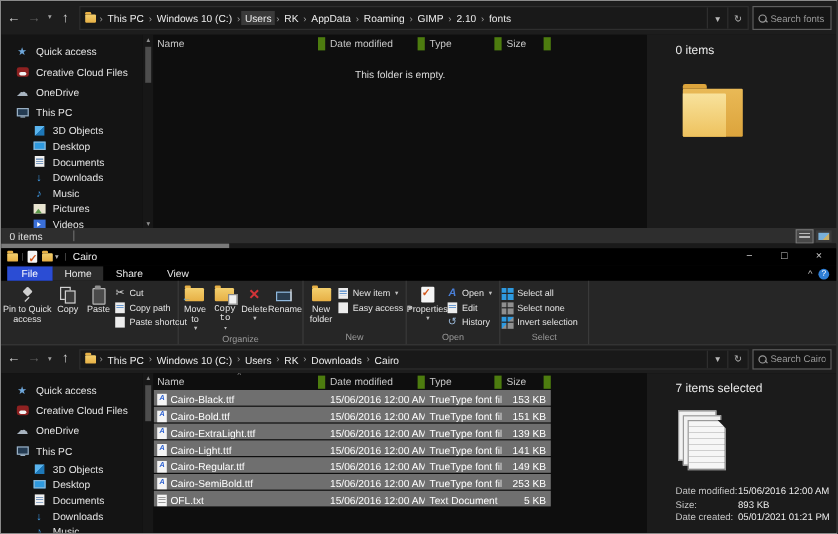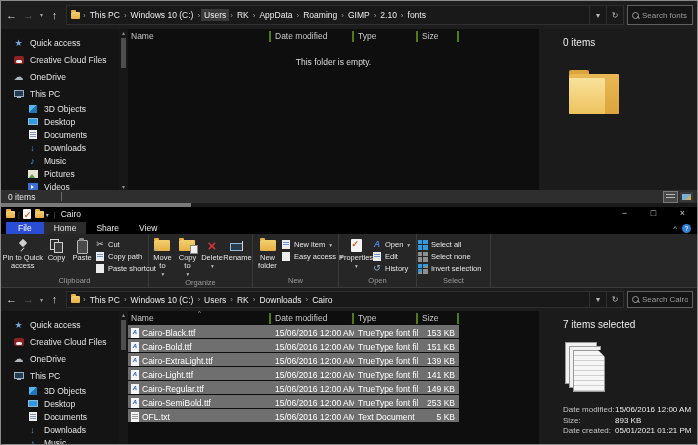--- a/index.html
+++ b/index.html
@@ -36,21 +36,21 @@
   #win-bottom .main{height:133px;}
   .sidebar{width:118px;background:#141414;box-sizing:border-box;padding-top:5px;overflow:hidden;flex:0 0 auto;}
   .side-item{height:17px;display:flex;align-items:center;gap:6px;padding-left:12px;font-size:8.5px;color:#e4e4e4;}
   .side-item.child{height:13px;padding-left:26px;}
   .sicon{width:11px;display:inline-flex;justify-content:center;align-items:center;flex:0 0 auto;}
   .vscroll{width:9px;background:#171717;display:flex;flex-direction:column;align-items:center;font-size:6px;color:#8f8f8f;flex:0 0 auto;}
   .vtrack{flex:1;width:100%;display:flex;flex-direction:column;align-items:center;}
   .vthumb{width:5px;height:30px;background:#4d4d4d;margin-top:2px;}
   .filearea{flex:1;background:#0e0e0e;position:relative;overflow:hidden;min-width:0;}
   .cols{display:flex;height:14px;align-items:center;font-size:8.5px;color:#c8c8c8;position:relative;}
-  .cols .cell{box-sizing:border-box;padding-left:4px;border-right:2px solid #4d7c0f;height:11px;line-height:11px;white-space:nowrap;overflow:hidden;}
+  .cols .cell{box-sizing:border-box;padding-left:4px;border-right:6px solid #4d7c0f;height:11px;line-height:11px;white-space:nowrap;overflow:hidden;}
   .cell.c-name{width:143px;padding-left:3px;}
   .cell.c-date{width:83px;}
   .cell.c-type{width:64px;}
   .cell.c-size{width:41px;}
   .sortmark{position:absolute;left:70px;top:-1px;font-size:6px;color:#b8b8b8;}
   .empty{text-align:center;margin-top:14px;font-size:8.5px;color:#dcdcdc;}
   .file-row{display:flex;align-items:flex-end;height:13px;background:#6f6f6f;width:331px;font-size:8.5px;color:#fff;margin-bottom:1px;box-sizing:border-box;}
   .fcell{box-sizing:border-box;white-space:nowrap;overflow:hidden;}
   .f-icon{width:14px;display:flex;justify-content:center;flex:0 0 auto;}
   .f-name{width:129px;}
@@ -373,35 +373,34 @@
                 <span>Copy path</span>
               </span>
             <span class="sbtn">
                 <span class="sic">
                   <i class="s-doc"></i>
                 </span>
                 <span>Paste shortcut</span>
               </span>
           </div>
         </div>
-        <div class="rlabel">Clipboard</div>
       </div>
 
       <div class="rgroup" style="width:104px;">
         <div class="rbody">
           <div class="rbtn" style="width:26px;">
             <span class="ric">
                 <span class="fold rib">
                   <b class="ov">←</b>
                 </span>
               </span>
             <span>Move to</span>
               <span class="cdn">▾</span>
           </div>
-          <div class="rbtn" style="width:26px;">
+          <div class="rbtn" style="width:26px;font-family:Liberation Mono, monospace;">
             <span class="ric">
                 <span class="fold rib">
                   <b class="ov-doc"></b>
                 </span>
               </span>
             <span>Copy to</span>
               <span class="cdn">▾</span>
           </div>
           <div class="rbtn" style="width:25px;">
             <span class="ric">

